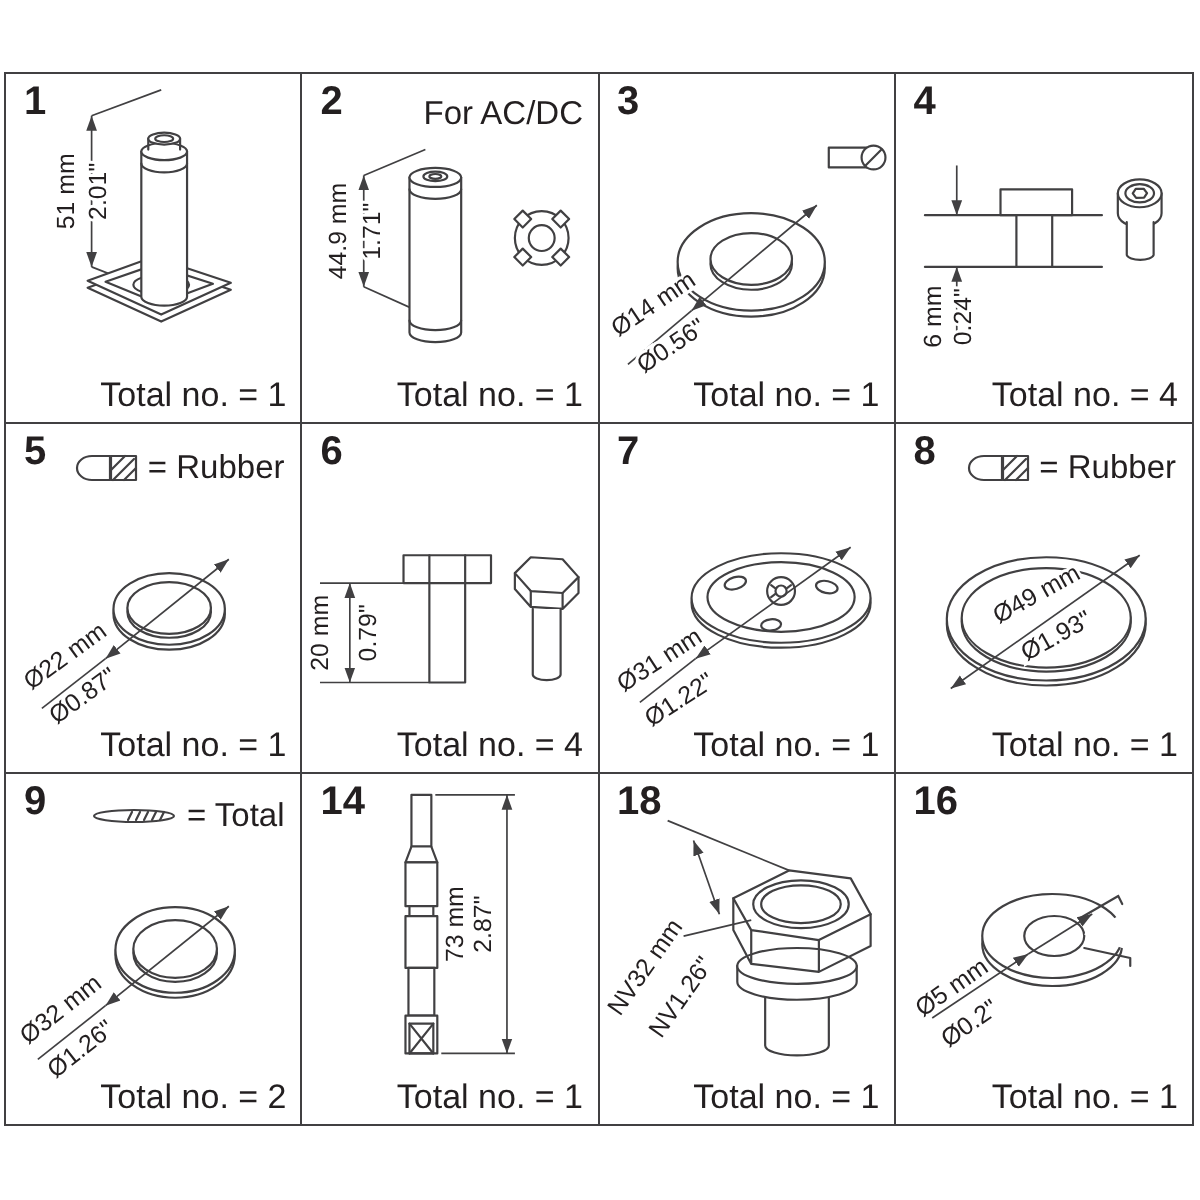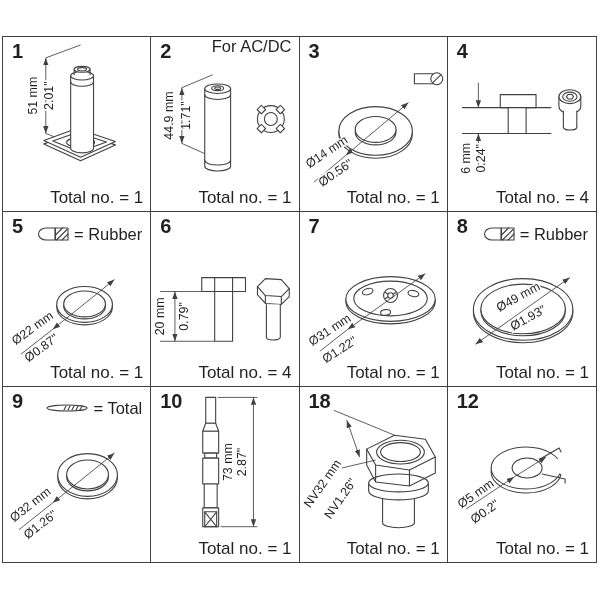--- a/index.html
+++ b/index.html
@@ -4,21 +4,21 @@
 <style>
   html,body{margin:0;padding:0;background:#fff;}
   body{width:600px;height:600px;position:relative;font-family:"Liberation Sans",sans-serif;color:#231f20;}
   .sheet{position:absolute;left:2px;top:36px;width:595px;height:527px;border:1.5px solid #414042;
          display:grid;grid-template-columns:repeat(4,1fr);grid-template-rows:repeat(3,1fr);box-sizing:border-box;background:#fff;}
   .cell{position:relative;border-right:1.4px solid #414042;border-bottom:1.4px solid #414042;overflow:hidden;}
   .cell:nth-child(4n){border-right:none;}
   .cell:nth-child(n+9){border-bottom:none;}
   .num{position:absolute;left:9px;top:4px;font-size:20px;font-weight:bold;line-height:1;}
   .total{position:absolute;right:7px;bottom:3px;font-size:17px;line-height:1.15;white-space:nowrap;margin-left:46px;}
-  .note{position:absolute;right:7px;top:1px;font-size:16.5px;line-height:1;}
+  .note{position:absolute;right:7px;top:12px;font-size:16.5px;line-height:1;}
   .legend{position:absolute;top:13px;left:0;right:8px;display:flex;align-items:center;justify-content:flex-end;gap:3px;}
   .legend .ltxt{font-size:16.5px;line-height:1;}
   svg.art{position:absolute;left:0;top:0;width:100%;height:100%;}
   .pl{fill:none;stroke:#414042;stroke-width:1.1;stroke-linejoin:round;stroke-linecap:round;}
   .pf{fill:#fff;stroke:#414042;stroke-width:1.1;stroke-linejoin:round;stroke-linecap:round;}
   .dl{fill:none;stroke:#414042;stroke-width:0.85;}
   .wx{fill:#fff;stroke:#fff;}
   text.dim{font-size:12.5px;fill:#231f20;text-anchor:middle;font-family:"Liberation Sans",sans-serif;
            paint-order:stroke fill;stroke:#fff;stroke-width:3px;}
 </style>
@@ -232,40 +232,41 @@
       <text class="dim" transform="rotate(-38 40 141)" x="40" y="141">Ø1.26"</text>
     </svg>
     <div class="num">9</div>
     <div class="legend">
       <svg width="46" height="12" viewBox="0 0 46 12">
         <ellipse class="pl" cx="23" cy="6" rx="20" ry="3"></ellipse>
         <path class="pl" d="M20,8 L22,4 M24,8 L26,4 M28,8 L30,4 M32,8 L34,4 M36,8 L38,4"></path>
       </svg>
       <span class="ltxt">= Total</span>
     </div>
+    <div class="total">Total no. = 2</div>
   </div>
 
   <div class="cell">
     <svg class="art" viewBox="0 0 148 175">
       <rect class="pf" x="55" y="10" width="10" height="26"></rect>
       <path class="pf" d="M55,36 L52,44 L68,44 L65,36 Z"></path>
       <rect class="pf" x="52" y="44" width="16" height="22"></rect>
       <rect class="pf" x="54" y="66" width="12" height="5"></rect>
       <rect class="pf" x="52" y="71" width="16" height="26"></rect>
       <rect class="pf" x="53.5" y="97" width="13" height="24"></rect>
       <rect class="pf" x="52" y="121" width="16" height="19"></rect>
       <rect class="pl" x="54" y="125" width="12" height="15"></rect>
       <path class="pl" d="M54,125 L66,140 M66,125 L54,140"></path>
       <line class="dl" x1="67" y1="10" x2="107" y2="10"></line>
       <line class="dl" x1="70" y1="140" x2="107" y2="140"></line>
       <line class="dl" x1="103" y1="10" x2="103" y2="140" marker-start="url(#arr)" marker-end="url(#arr)"></line>
       <text class="dim" transform="rotate(-90 81 75)" x="81" y="75">73 mm</text>
       <text class="dim" transform="rotate(-90 95 75)" x="95" y="75">2.87"</text>
     </svg>
-    <div class="num">10</div>
+    <div class="num">14</div>
     <div class="total">Total no. = 1</div>
   </div>
 
   <div class="cell">
     <svg class="art" viewBox="0 0 148 175">
       <path class="pf" d="M83,108 L83,136 A16,5 0 0 0 115,136 L115,108"></path>
       <path class="pf" d="M69,96 L69,104 A30,9 0 0 0 129,104 L129,96"></path>
       <ellipse class="pf" cx="99" cy="96" rx="30" ry="9"></ellipse>
       <path class="pf" d="M67,62 L95,48 L126,52 L136,70 L110,83 L76,78 Z"></path>
       <path class="pl" d="M67,62 L67,78 L76,95 M76,78 L76,95 L110,99 M110,83 L110,99 L136,86 L136,70"></path>
@@ -286,17 +287,17 @@
       <ellipse class="pf" cx="78" cy="85" rx="35" ry="21"></ellipse>
       <ellipse class="pf" cx="78" cy="81" rx="35" ry="21"></ellipse>
       <ellipse class="pf" cx="79" cy="81" rx="15" ry="10"></ellipse>
       <polygon class="wx" points="95,80 145,54 145,98"></polygon>
       <path class="pl" d="M92,72 L111,61 M94,87 L117,92 M111,61 L113,65 M117,92 L117,96"></path>
       <line class="dl" x1="18" y1="122" x2="66" y2="90" marker-end="url(#arr)"></line>
       <line class="dl" x1="66" y1="90" x2="98" y2="70" marker-end="url(#arr)"></line>
       <text class="dim" transform="rotate(-35 30 110)" x="30" y="110">Ø5 mm</text>
       <text class="dim" transform="rotate(-35 39 128)" x="39" y="128">Ø0.2"</text>
     </svg>
-    <div class="num">12</div>
+    <div class="num">16</div>
     <div class="total">Total no. = 1</div>
   </div>
 
 </div>
 
 </body></html>

